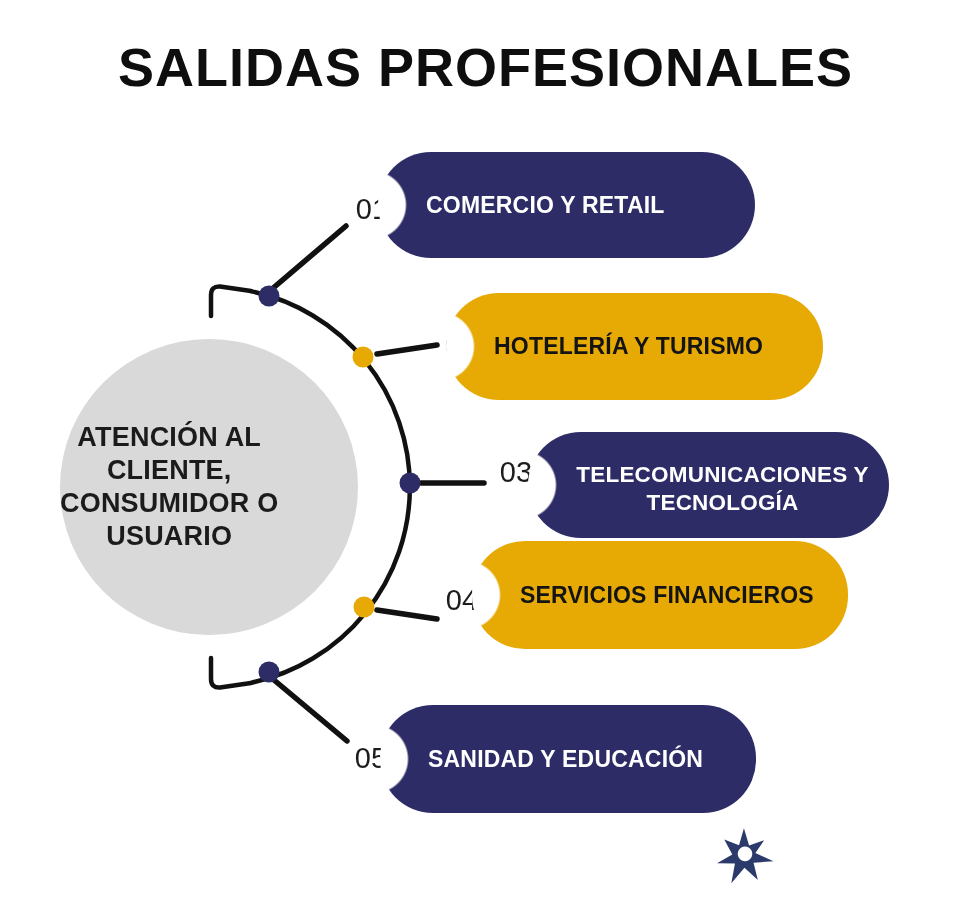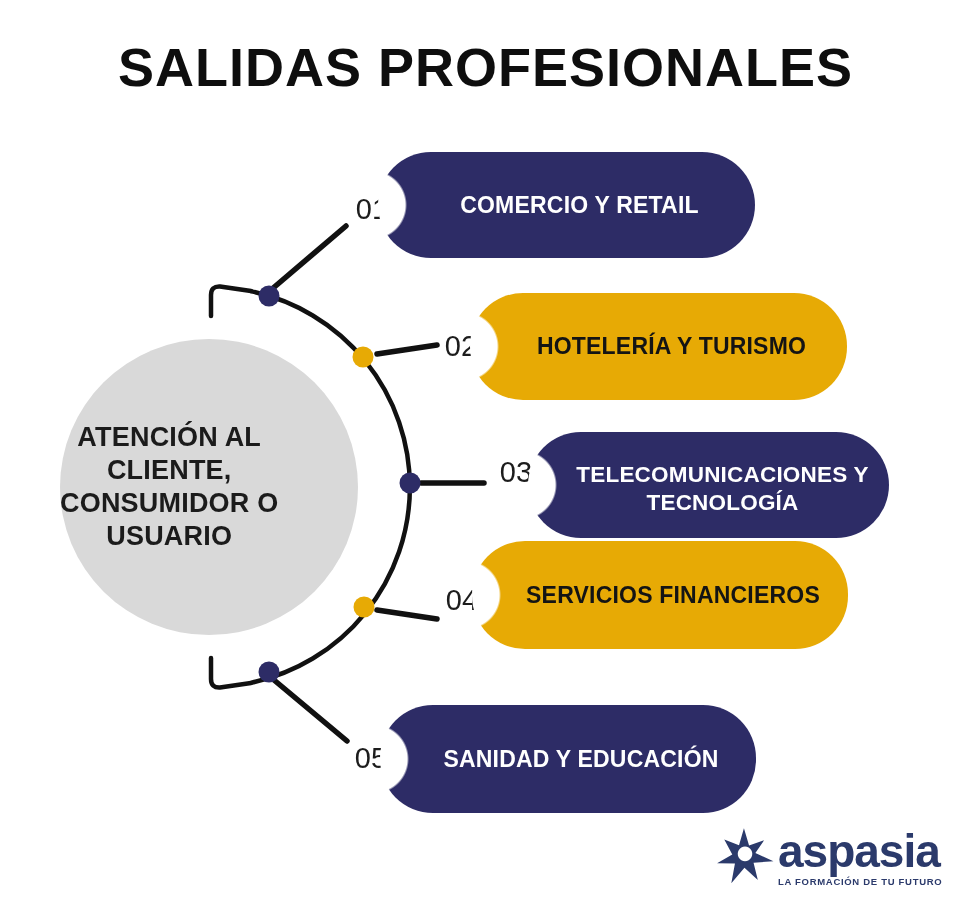--- a/index.html
+++ b/index.html
@@ -21,31 +21,31 @@
   .center-circle{
     position:absolute;left:60px;top:339px;width:298px;height:296px;border-radius:50%;
     background:var(--gray);display:flex;align-items:center;justify-content:flex-start;
   }
   .center-label{
     white-space:pre-line;text-align:center;font-size:27px;font-weight:bold;
     line-height:1.22;color:#1b1b1b;letter-spacing:0.2px;
   }
   svg.overlay{position:absolute;left:0;top:0;}
   .pill{
-    position:absolute;border-radius:53px;display:flex;align-items:center;justify-content:center;
+    position:absolute;border-radius:53px;display:flex;align-items:center;justify-content:flex-start;
     background-image:radial-gradient(circle 36px at -6px 50%, #ffffff 0 33px, rgba(255,255,255,0) 35px);
   }
   .pill[data-variant="navy"]{background-color:var(--navy);color:#ffffff;}
   .pill[data-variant="gold"]{background-color:var(--gold);color:#141414;}
   .pill .label{
     text-align:center;font-weight:bold;font-size:23px;line-height:1.25;
     letter-spacing:0.2px;padding:0 22px 0 48px;
   }
   .pill-1{left:378px;top:152px;width:377px;height:106px;}
-  .pill-2{left:470px;top:293px;width:377px;height:107px;}
+  .pill-2{left:446px;top:293px;width:377px;height:107px;}
   .pill-3{left:528px;top:432px;width:361px;height:106px;}
   .pill-3 .label{font-size:22.5px;padding:0 16px 0 44px;margin-top:8px;}
   .pill-4{left:472px;top:541px;width:376px;height:108px;}
   .pill-5{left:380px;top:705px;width:376px;height:108px;}
   .num{
     position:absolute;transform:translate(-50%,-50%);
     font-size:29px;font-weight:400;color:#1c1c1c;
   }
   .num-1{left:372px;top:209px;}
   .num-2{left:461px;top:346px;}
@@ -119,19 +119,15 @@
   <div class="pill pill-5" data-variant="navy">
     <span class="label">SANIDAD Y EDUCACIÓN</span>
   </div>
 
   <div class="logo">
     <svg class="logo-star" viewBox="0 0 58 58">
       <path fill="#2b3a6b" fill-rule="evenodd" d="M28,3 L32.8,19.1 L46.9,14.2 L38.7,26.3 L55.6,33.9 L37,35.3 L41,51.5 L28.5,40
                L16.2,54.4 L19.6,36.1 L2.9,35.7 L17.1,27.6 L9.6,13.6 L23.4,19 Z
                M29,20.2 a6.8,6.8 0 1 0 0.02,0 Z"></path>
     </svg>
-    <div class="logo-textblock">
-      <div class="logo-name">aspasia</div>
-      <div class="logo-tagline">LA FORMACIÓN DE TU FUTURO</div>
-    </div>
   </div>
 
 </div>
 
 </body></html>

